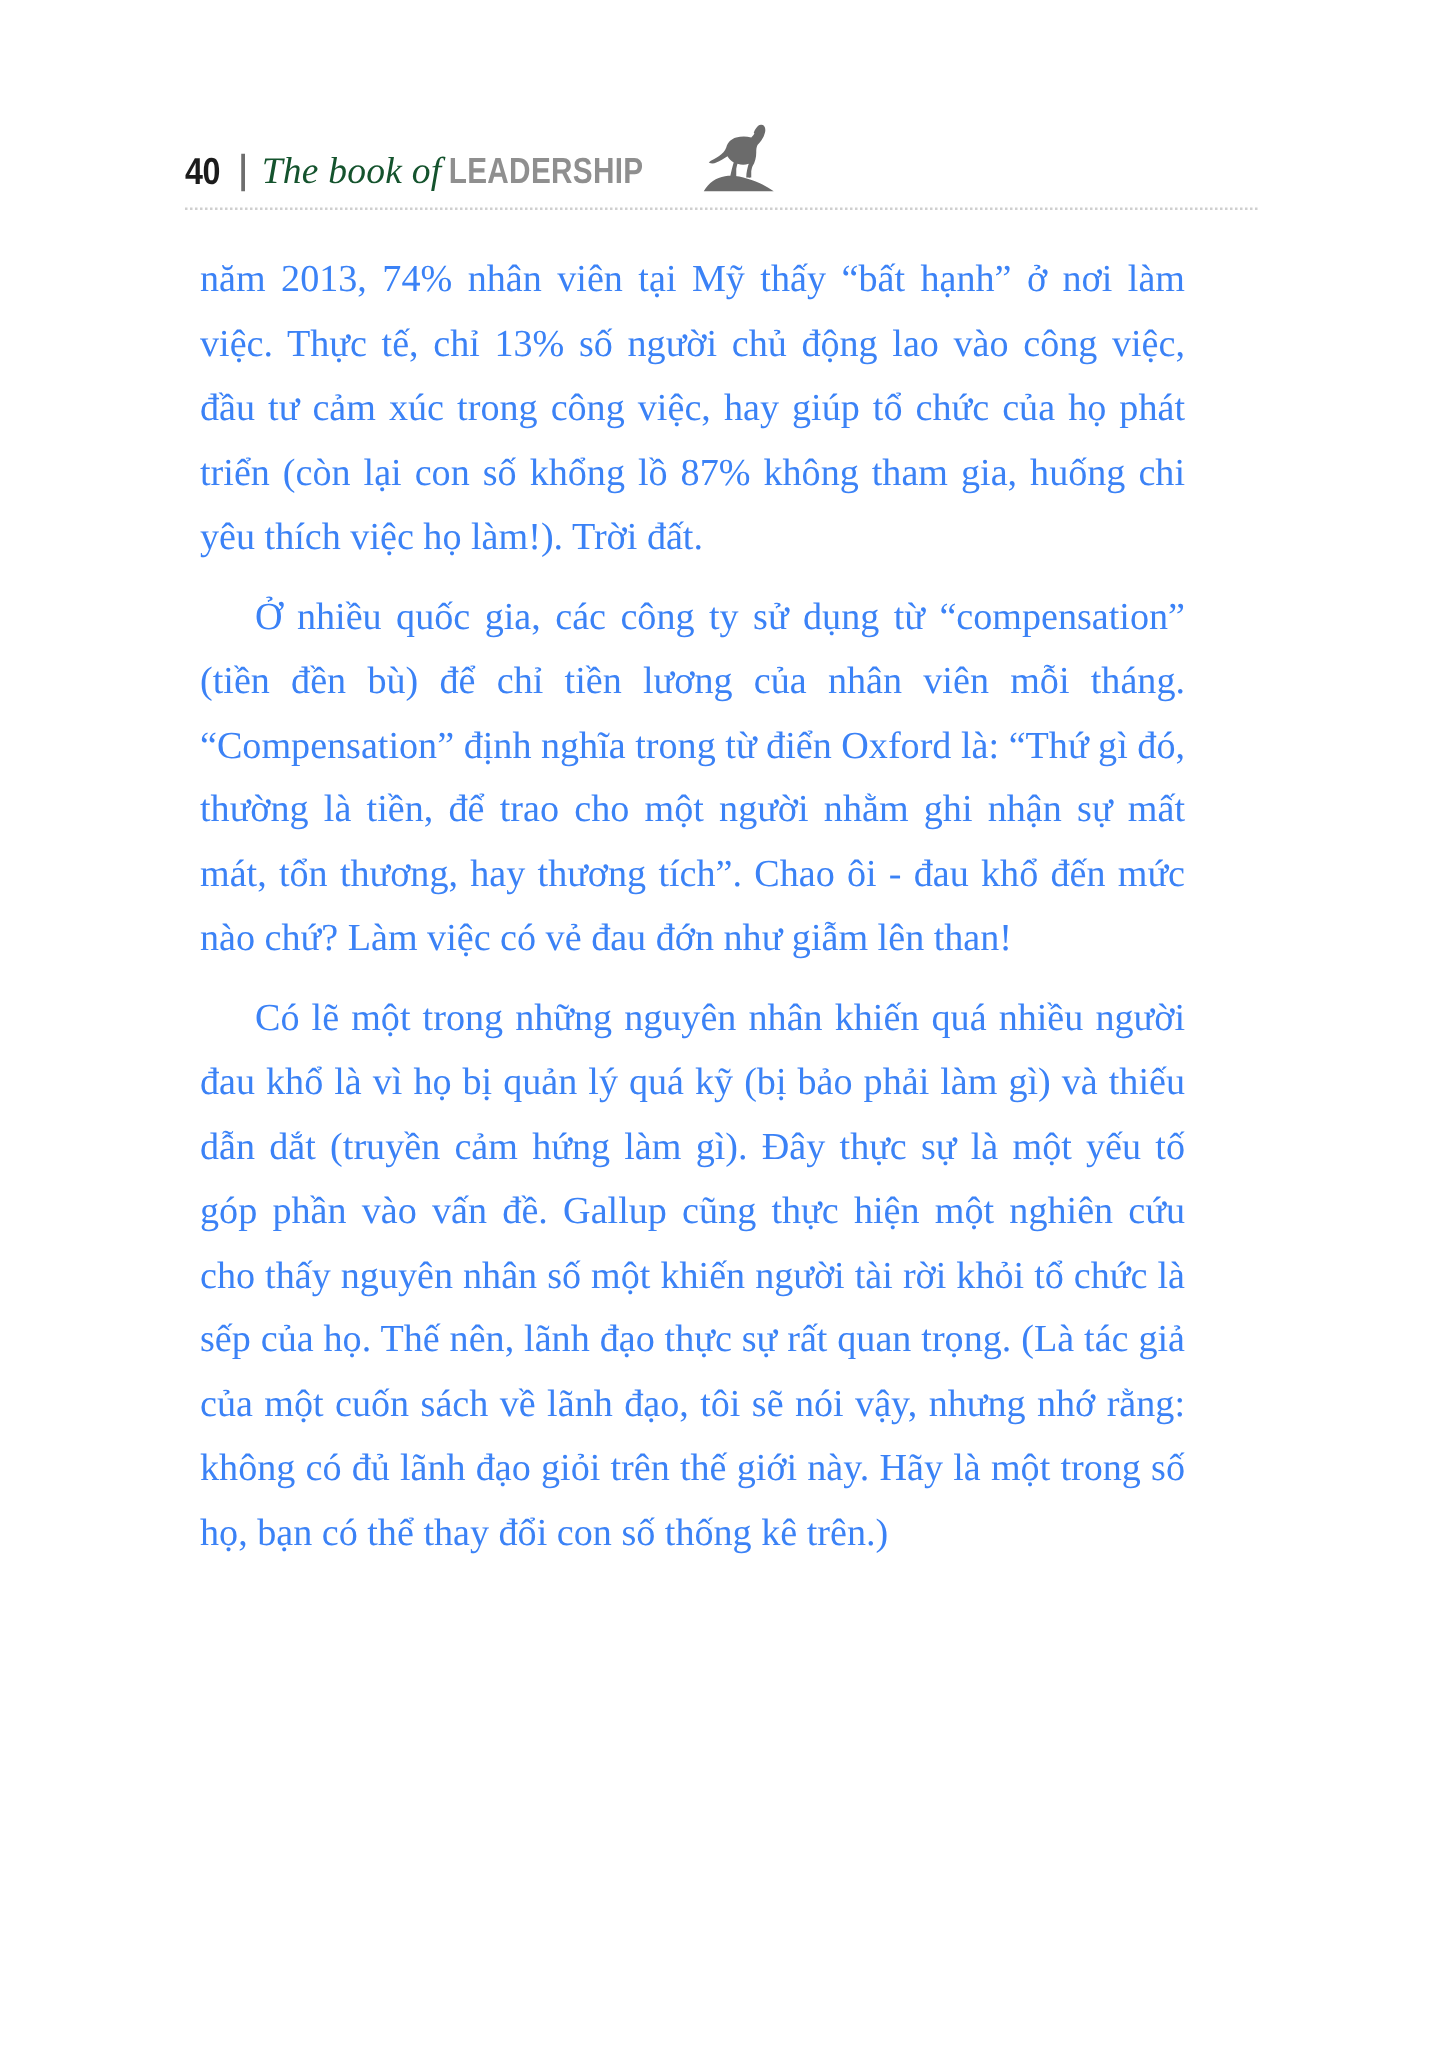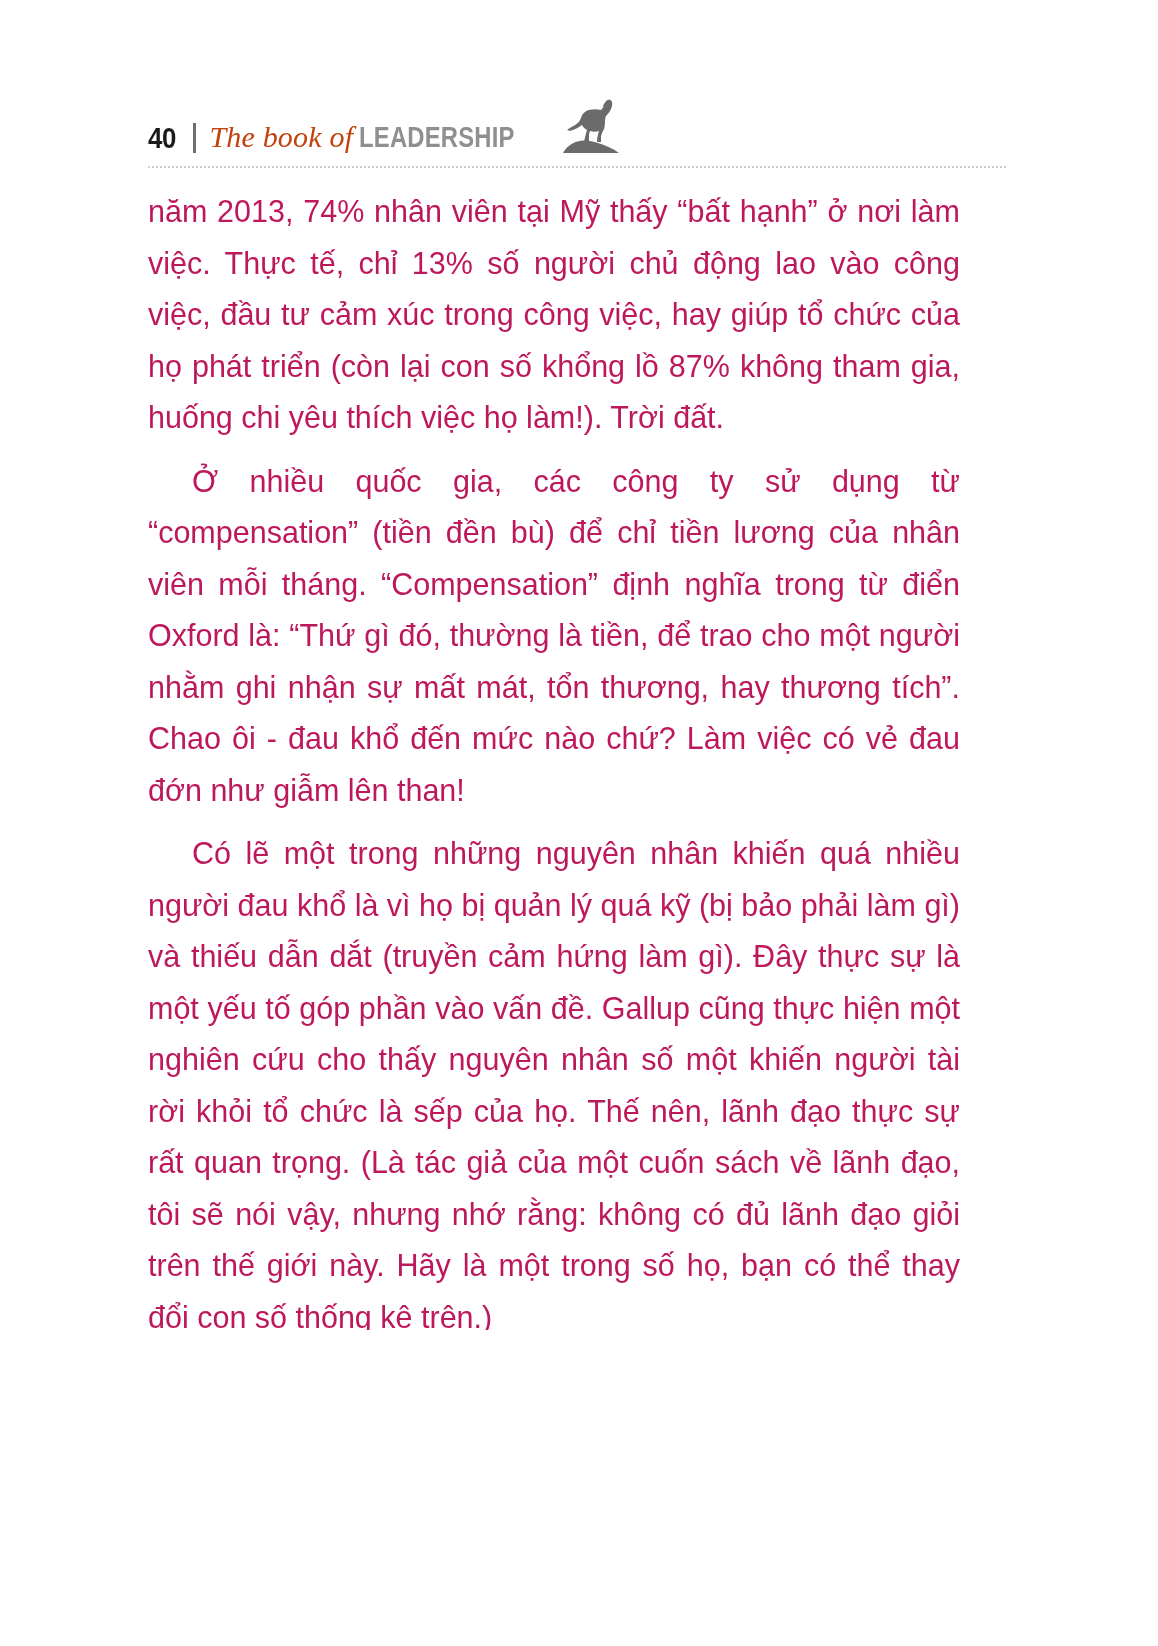--- a/index.html
+++ b/index.html
@@ -46,21 +46,21 @@
     background: #6e6e6e;
     margin-left: 13px;
     margin-right: 13px;
     margin-bottom: 1px;
   }
 
   .title-italic {
     font-family: "Liberation Serif", serif;
     font-style: italic;
     font-size: 30px;
-    color: #c2410c;
+    color: #14532d;
     line-height: 1;
     padding-bottom: 2px;
     letter-spacing: 0.2px;
   }
 
   .title-bold {
     font-family: "Liberation Sans", sans-serif;
     font-weight: bold;
     font-size: 29px;
     color: #8f8f8f;
@@ -92,25 +92,25 @@
 
   
   .body {
     position: absolute;
     left: 148px;
     top: 186px;
     width: 812px;
   }
 
   .body p {
-    margin: 0;
-    font-family: Liberation Sans, sans-serif;
+    margin: 12px;
+    font-family: Liberation Serif, serif;
     font-size: 30.5px;
     line-height: 51.5px;
-    color: #be185d;
+    color: #3b82f6;
     text-align: justify;
     text-justify: inter-word;
     -webkit-hyphens: none;
     hyphens: none;
   }
 
   .body p.indent {
     text-indent: 44px;
   }
 

